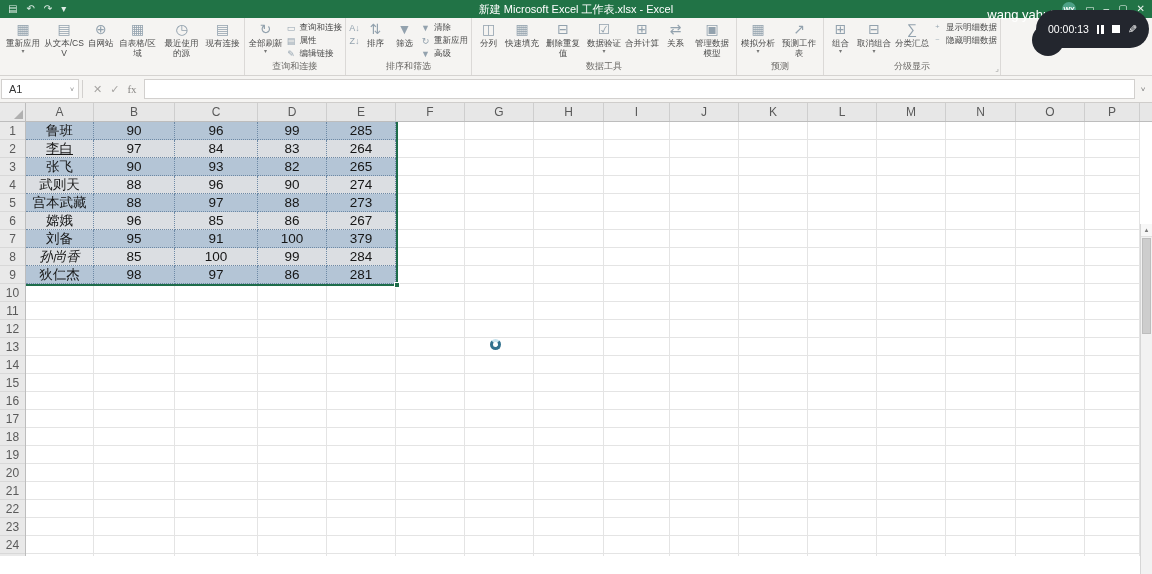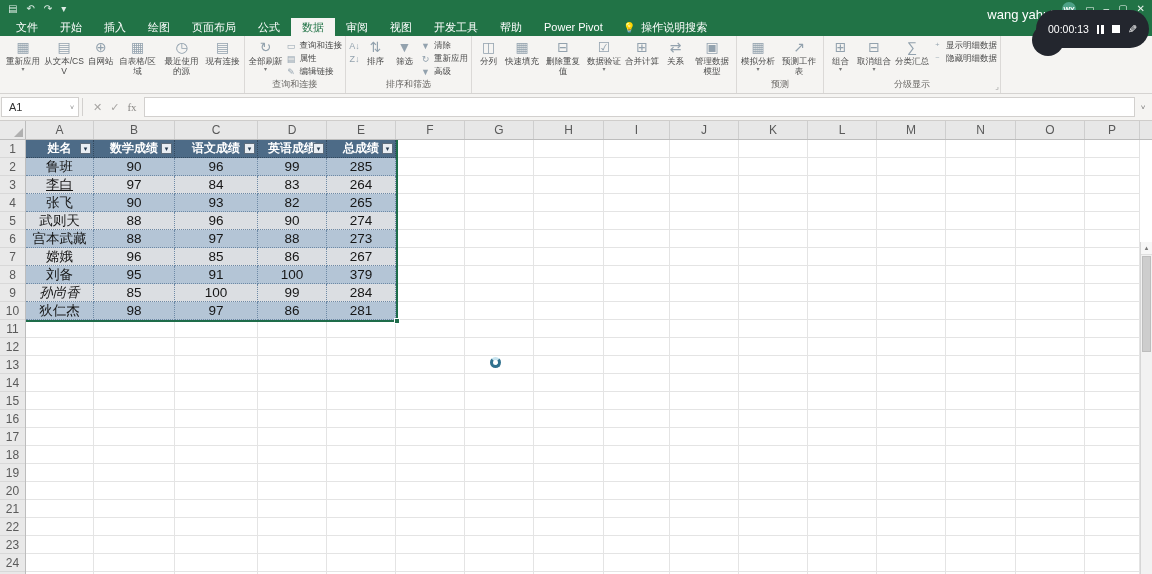--- a/index.html
+++ b/index.html
@@ -91,50 +91,31 @@
 
 <div class="app">
 
   <div class="titlebar">
     <div class="qat">
         <span>▤</span>
         <span>↶</span>
         <span>↷</span>
         <span>▾</span>
       </div>
+    <div class="win-title">新建 Microsoft Excel 工作表.xlsx - Excel</div>
     <div class="tb-right">
       <span class="user-name">wang yahui</span>
       <span class="avatar">WY</span>
       <span class="wc">▭</span>
       <span class="wc">–</span>
       <span class="wc">▢</span>
       <span class="wc">✕</span>
     </div>
   </div>
 
-  <div class="tabrow">
-    <div style="display:flex">
-        <div class="tab">文件</div>
-        <div class="tab">开始</div>
-        <div class="tab">插入</div>
-        <div class="tab">绘图</div>
-        <div class="tab">页面布局</div>
-        <div class="tab">公式</div>
-        <div class="tab active">数据</div>
-        <div class="tab">审阅</div>
-        <div class="tab">视图</div>
-        <div class="tab">开发工具</div>
-        <div class="tab">帮助</div>
-        <div class="tab">Power Pivot</div>
-      </div>
-    <div class="tellme">
-      <span class="bulb">💡</span>
-      <span>操作说明搜索</span>
-    </div>
-  </div>
 
   <div class="ribbon">
       <div class="rgroup">
         <div class="ritems">
           <div class="rlarge">
             <span class="ricon">▦</span>
             <span class="rllabel">重新应用</span>
             <span class="arrow">▾</span>
           </div>
           <div class="rlarge">
@@ -243,20 +224,21 @@
           </div>
           <div class="rlarge">
             <span class="ricon">⇄</span>
             <span class="rllabel">关系</span>
           </div>
           <div class="rlarge">
             <span class="ricon">▣</span>
             <span class="rllabel">管理数据模型</span>
           </div>
         </div>
+        <div class="glabel">数据工具</div>
       </div>
       <div class="rgroup">
         <div class="ritems">
           <div class="rlarge">
             <span class="ricon">▦</span>
             <span class="rllabel">模拟分析</span>
             <span class="arrow">▾</span>
           </div>
           <div class="rlarge">
             <span class="ricon">↗</span>
@@ -373,42 +355,20 @@
           <div class="colline" style="width: 66px;"></div>
           <div class="colline" style="width: 69px;"></div>
           <div class="colline" style="width: 69px;"></div>
           <div class="colline" style="width: 69px;"></div>
           <div class="colline" style="width: 69px;"></div>
           <div class="colline" style="width: 70px;"></div>
           <div class="colline" style="width: 69px;"></div>
           <div class="colline" style="width: 55px;"></div>
         </div>
       <div class="xltable">
-          <div class="trow">
-            <div class="hcell" style="width: 68px;">
-              <span class="hlabel">姓名</span>
-              <span class="filterbtn">▾</span>
-            </div>
-            <div class="hcell" style="width: 81px;">
-              <span class="hlabel">数学成绩</span>
-              <span class="filterbtn">▾</span>
-            </div>
-            <div class="hcell" style="width: 83px;">
-              <span class="hlabel">语文成绩</span>
-              <span class="filterbtn">▾</span>
-            </div>
-            <div class="hcell" style="width: 69px;">
-              <span class="hlabel">英语成绩</span>
-              <span class="filterbtn">▾</span>
-            </div>
-            <div class="hcell" style="width: 69px;">
-              <span class="hlabel">总成绩</span>
-              <span class="filterbtn">▾</span>
-            </div>
-          </div>
           <div class="trow band-blue">
             <div class="dcell" style="width: 68px;">鲁班</div>
             <div class="dcell" style="width: 81px;">90</div>
             <div class="dcell" style="width: 83px;">96</div>
             <div class="dcell" style="width: 69px;">99</div>
             <div class="dcell" style="width: 69px;">285</div>
           </div>
           <div class="trow band-light">
             <div class="dcell" style="width: 68px; text-decoration: underline;">李白</div>
             <div class="dcell" style="width: 81px;">97</div>

